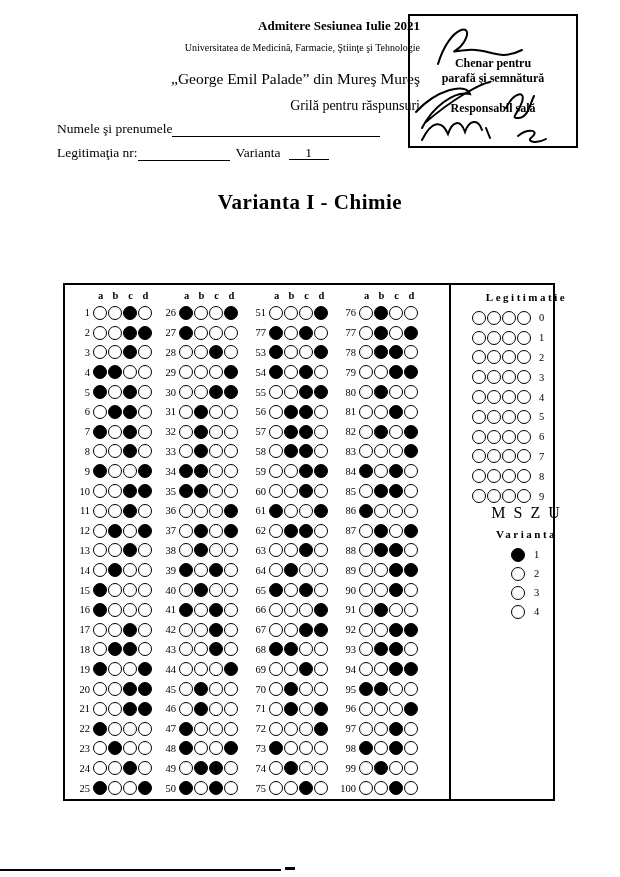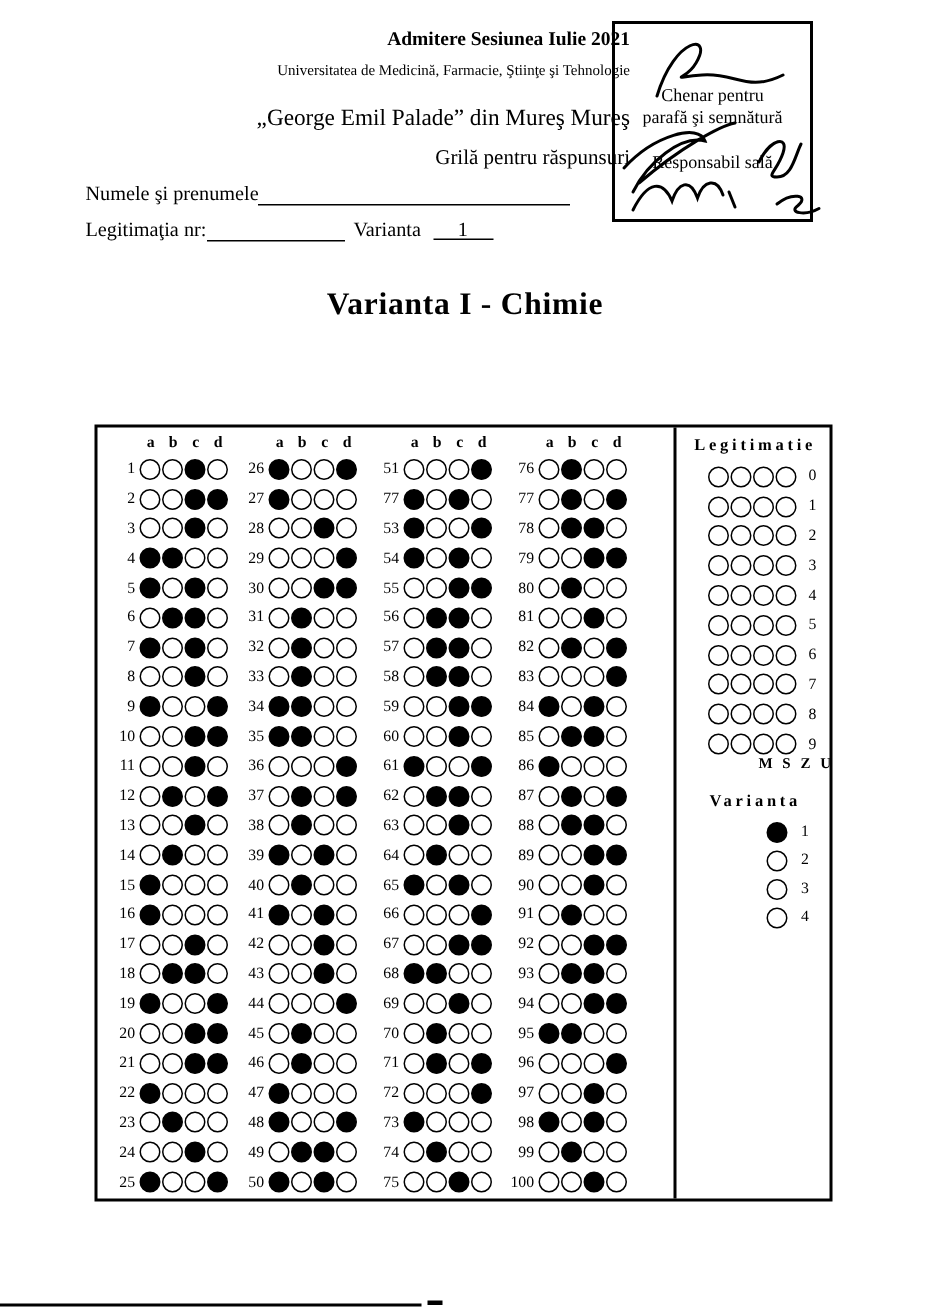--- a/index.html
+++ b/index.html
@@ -19,22 +19,22 @@
   .field-row{position:absolute;left:57px;font-size:13.5px;white-space:nowrap;}
   .name-row{top:121px;}
   .id-row{top:145px;}
   .fill-line{display:inline-block;border-bottom:1.5px solid #000;height:12px;vertical-align:bottom;}
   .fill-name{width:208px;}
   .fill-id{width:92px;}
   .variant-word{margin-left:6px;}
   .variant-val{display:inline-block;border-bottom:1.5px solid #000;width:40px;text-align:center;height:14px;margin-left:8px;}
   
   .stamp-box{
-    position:absolute;left:408px;top:14px;width:134px;height:134px;
-    border:2px solid #000;box-sizing:border-box;
+    position:absolute;left:408px;top:14px;width:170px;height:134px;
+    border:2px solid #000;box-sizing:border-box;font-weight:bold;
   }
   .stamp-text{position:absolute;width:100%;text-align:center;font-size:12px;white-space:nowrap;}
   .st1{top:40px;}
   .st2{top:55px;}
   .st3{top:85px;}
   .stamp-svg{position:absolute;left:0;top:0;width:143px;height:130px;}
   
   .page-title{
     position:absolute;top:190px;left:0;width:620px;text-align:center;
     font-size:21px;font-weight:bold;letter-spacing:.5px;
@@ -50,27 +50,27 @@
   .qrow{display:flex;align-items:center;height:19.8px;}
   .qnum{width:19px;text-align:right;font-size:10.5px;margin-right:3px;}
   .bubble{
     width:12px;height:12px;border:1.6px solid #000;border-radius:50%;
     margin-right:1px;flex:0 0 auto;background:#fff;box-sizing:content-box;
   }
   .bubble.filled{background:#000;}
   
   .legit-panel{
     position:absolute;left:384px;top:0;width:107px;height:100%;
-    border-left:2.5px solid #000;box-sizing:border-box;
+    border-left:2.5px solid #000;box-sizing:border-box;padding-left:23px;
   }
   .legit-title{position:absolute;top:6px;width:100%;text-align:center;font-size:11px;font-weight:bold;letter-spacing:2.5px;white-space:nowrap;}
   .legit-rows{position:absolute;top:23px;left:0;width:100%;}
   .legit-row{display:flex;align-items:center;height:19.8px;padding-left:21px;}
   .legit-digit{font-size:10.5px;margin-left:7px;}
-  .mszu{position:absolute;top:219px;width:100%;text-align:right;font-size:10px;font-weight:bold;letter-spacing:2px;white-space:nowrap;}
+  .mszu{position:absolute;top:219px;width:100%;text-align:center;font-size:16px;font-weight:normal;letter-spacing:2px;white-space:nowrap;}
   .var-title{position:absolute;top:243px;width:100%;text-align:center;font-size:11px;font-weight:bold;letter-spacing:2.5px;}
   .variant-rows{position:absolute;top:260px;left:0;width:100%;}
   .variant-row{display:flex;align-items:center;justify-content:flex-end;height:19px;padding-right:14px;}
   .variant-label{font-size:10.5px;margin-left:8px;width:8px;}
   
   .footer-rule{position:absolute;left:0;top:869px;width:281px;height:2px;background:#000;}
   .footer-dash{position:absolute;left:285px;top:867px;width:10px;height:2.5px;background:#000;}
 </style>
 </head>
 <body>

